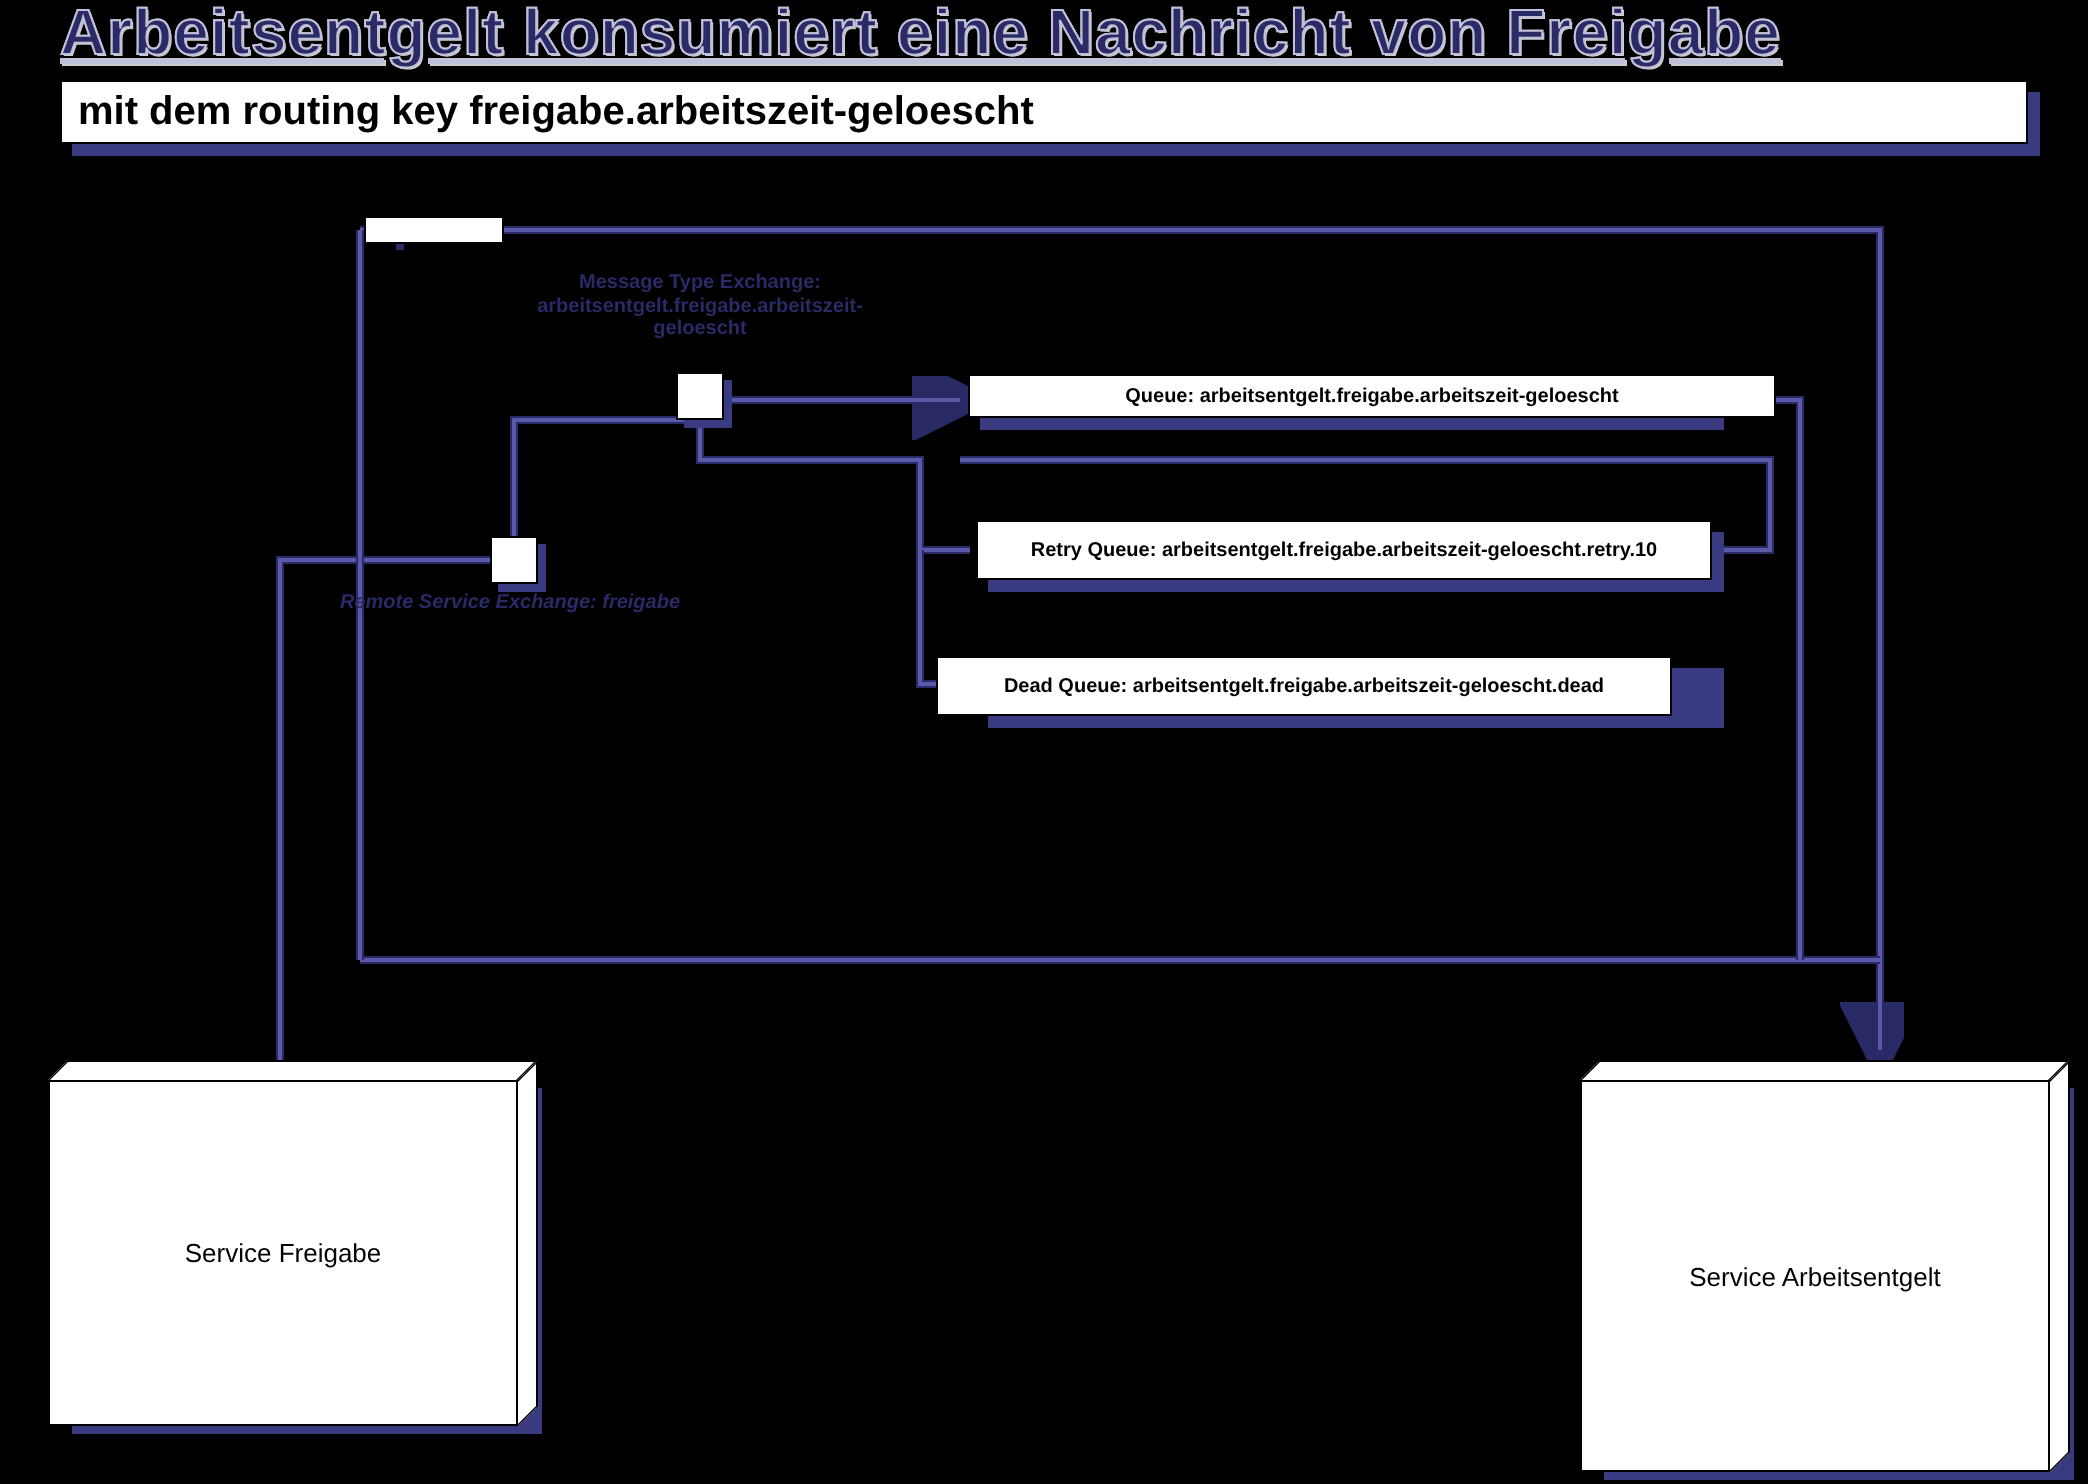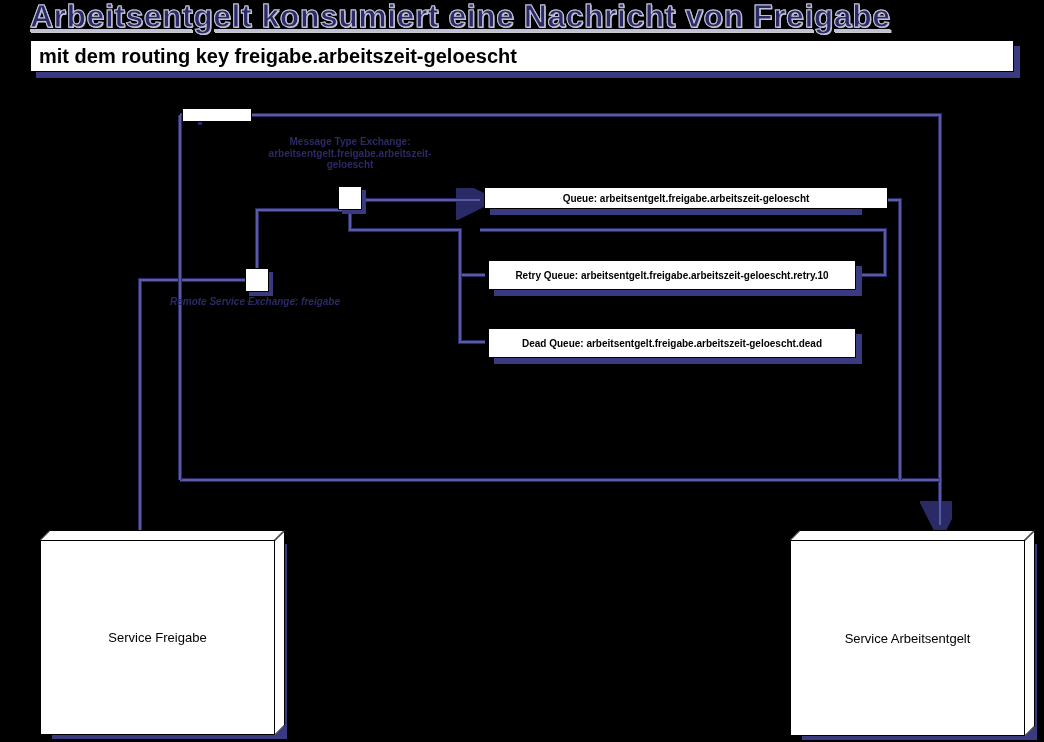--- a/index.html
+++ b/index.html
@@ -229,23 +229,23 @@
 
 <div style="position:absolute; left:182px; top:108px; width:70px; height:14px; background:#fff; border:1.5px solid #000;"></div>
 
 <div class="qshadow" style="left:490px; top:193px; width:372px; height:22px;"></div>
 <div class="qbox" style="left:484px; top:187px; width:404px; height:22px;">Queue: arbeitsentgelt.freigabe.arbeitszeit-geloescht</div>
 
 <div class="qshadow" style="left:494px; top:266px; width:368px; height:30px;"></div>
 <div class="qbox tall" style="left:488px; top:260px; width:368px; height:30px;">Retry Queue: arbeitsentgelt.freigabe.arbeitszeit-geloescht.retry.10</div>
 
 <div class="qshadow" style="left:494px; top:334px; width:368px; height:30px;"></div>
-<div class="qbox tall" style="left:488px; top:328px; width:368px; height:30px;">Dead Queue: arbeitsentgelt.freigabe.arbeitszeit-geloescht.dead</div>
-
-<div class="cube" style="left:40px; top:540px; width:235px; height:195px;">
+<div class="qbox tall" style="left:468px; top:328px; width:368px; height:30px;">Dead Queue: arbeitsentgelt.freigabe.arbeitszeit-geloescht.dead</div>
+
+<div class="cube" style="left:24px; top:540px; width:235px; height:173px;">
   <div class="shadow"></div>
   <div class="top"></div>
   <div class="side"></div>
   <div class="front">
       <span>Service Freigabe</span>
     </div>
 </div>
 
 <div class="cube" style="left:790px; top:540px; width:235px; height:196px;">
   <div class="shadow"></div>

